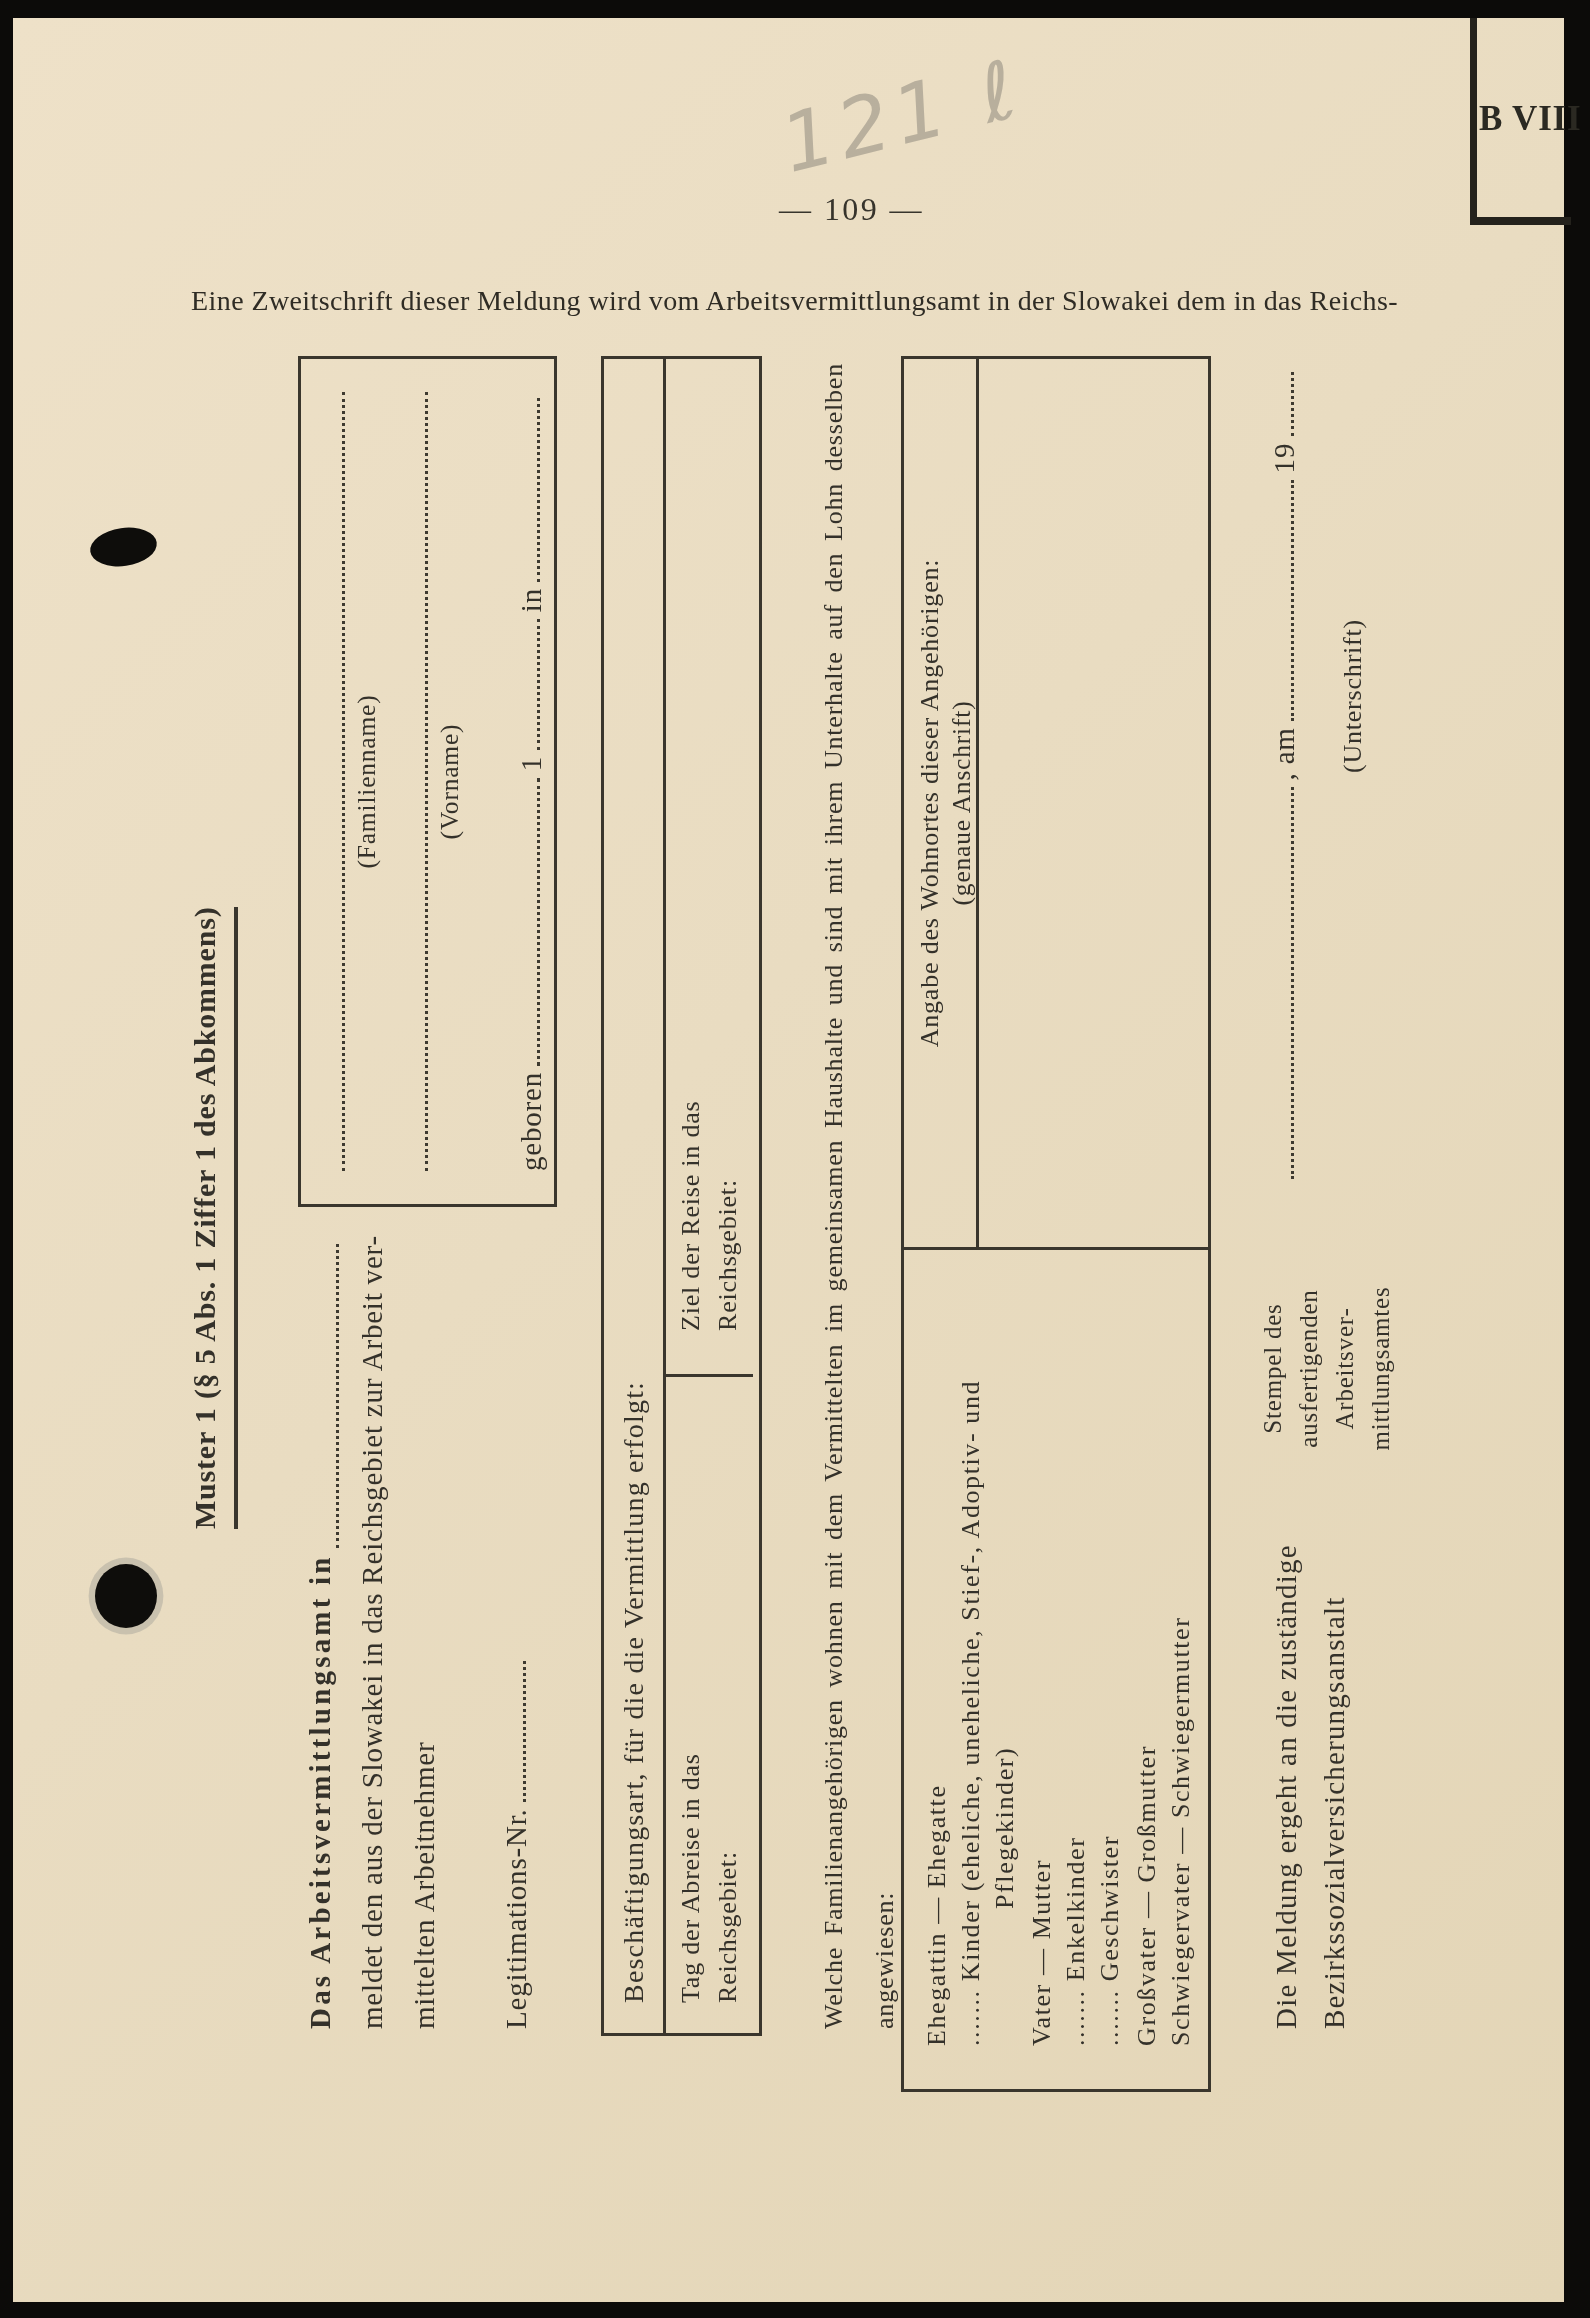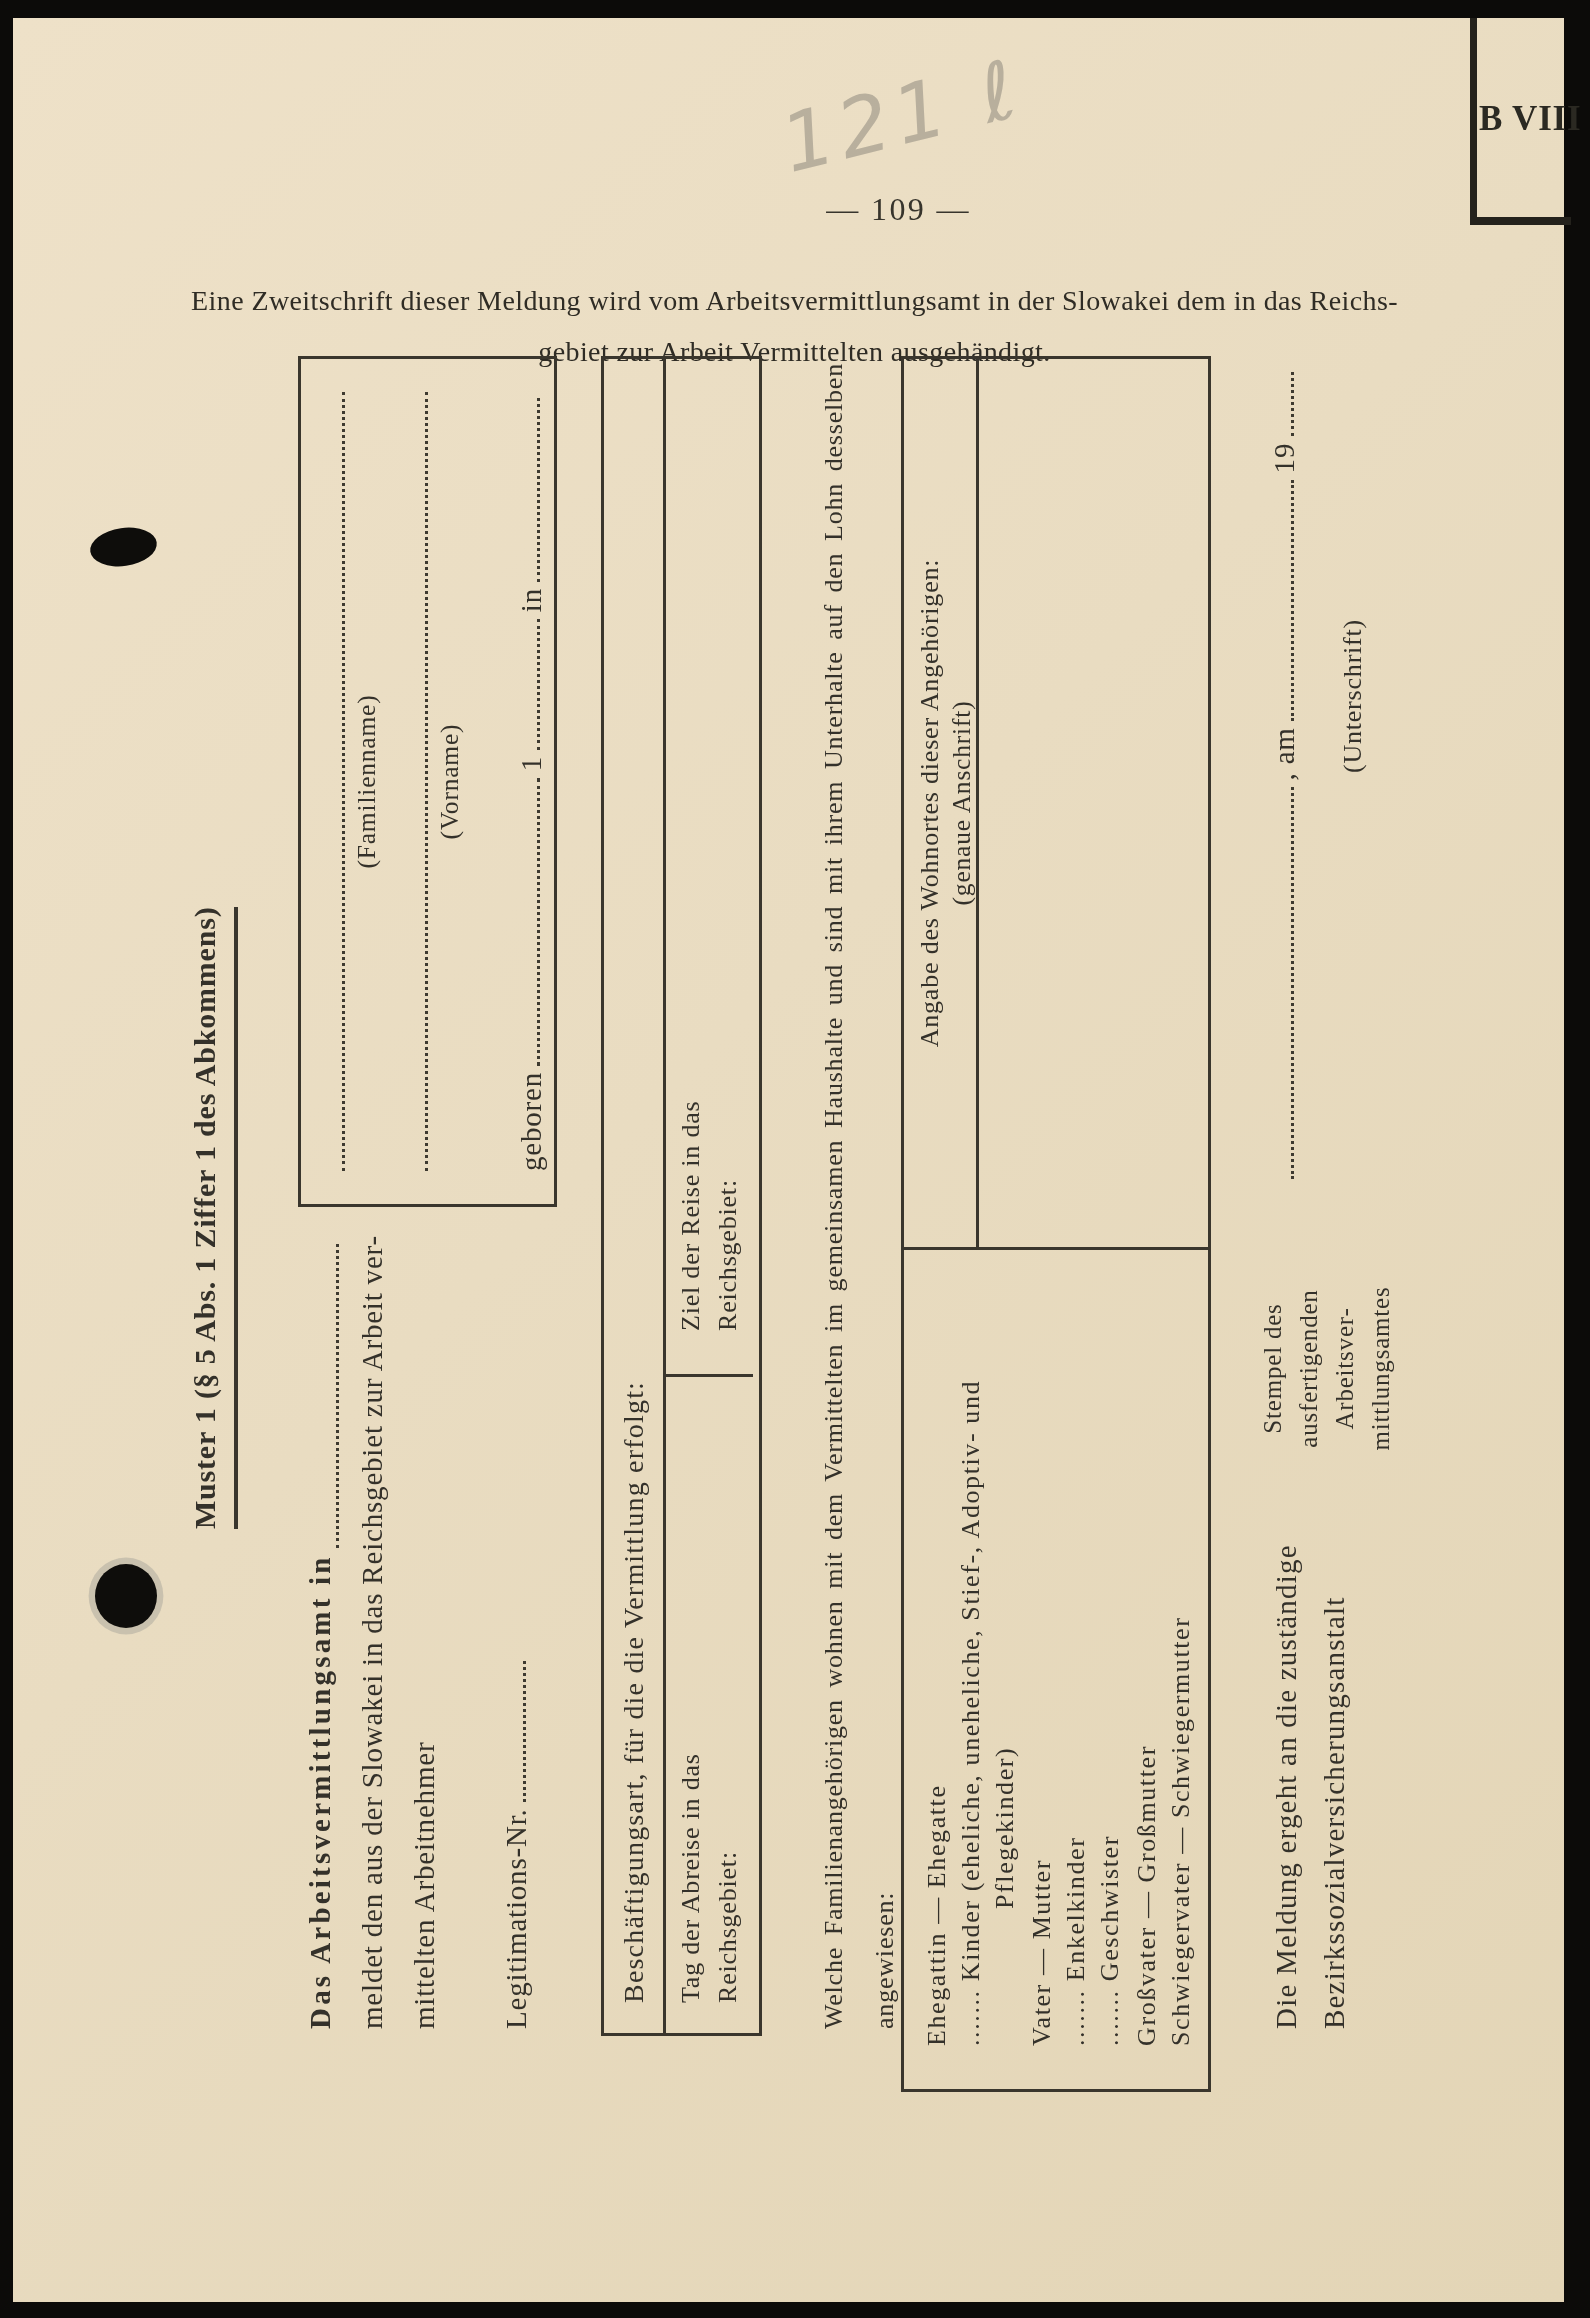--- a/index.html
+++ b/index.html
@@ -18,21 +18,21 @@
   #hole-top{position:absolute;left:90px;top:528px;width:67px;height:38px;border-radius:50%;
             background:#0e0d0b;transform:rotate(-8deg);}
   #hole-bottom{position:absolute;left:95px;top:1564px;width:62px;height:64px;border-radius:50%;
             background:#0e0d0b;box-shadow:0 0 0 6.4px rgba(150,150,145,.38);}
   
   #class-box{position:absolute;left:1470px;top:17.5px;width:94px;height:199px;
              border-left:7.2px solid #24221c;border-bottom:8.7px solid #24221c;}
   #class-label{position:absolute;left:1479px;top:99px;font-size:35px;font-weight:bold;
                white-space:nowrap;letter-spacing:0.8px;color:#2b2922;}
   
-  #page-number{position:absolute;left:732px;top:191px;width:239px;text-align:right;
+  #page-number{position:absolute;left:732px;top:191px;width:239px;text-align:center;
                font-size:32px;letter-spacing:2.4px;color:#37342c;}
   
   #pencil-note{position:absolute;left:780px;top:70px;font-size:80px;font-style:italic;
                font-family:"DejaVu Sans",sans-serif;color:#908a7e;opacity:.55;
                transform:rotate(-14deg);letter-spacing:6.4px;}
   
   #intro{position:absolute;left:186px;top:275px;width:1217px;text-align:center;
          font-size:28px;line-height:51px;color:#2f2c25;letter-spacing:0.4px;}
   
   #form-rot{position:absolute;left:183px;top:2291px;width:1949px;height:1376px;
@@ -99,21 +99,20 @@
   <div id="hole-bottom"></div>
 
   <div id="class-box"></div>
   <div id="class-label">B VIII b</div>
 
   <div id="pencil-note">121 ℓ</div>
   <div id="page-number">— 109 —</div>
 
   <div id="intro">
     <div>Eine Zweitschrift dieser Meldung wird vom Arbeitsvermittlungsamt in der Slowakei dem in das Reichs-</div>
-    <div>gebiet zur Arbeit Vermittelten ausgehändigt.</div>
   </div>
 
   <div id="form-rot">
 
     <div class="abs" id="f-title">Muster 1 (§ 5 Abs. 1 Ziffer 1 des Abkommens)</div>
 
     <div class="abs" id="f-intro">
       <div class="b1">
         <b>Das Arbeitsvermittlungsamt in</b>
         <span class="ldr"></span>

